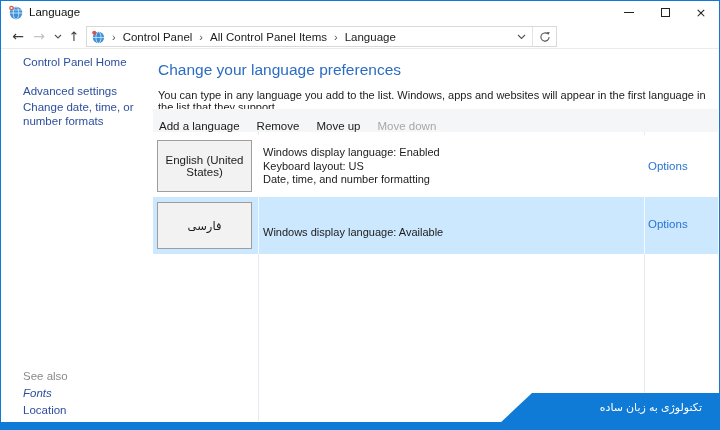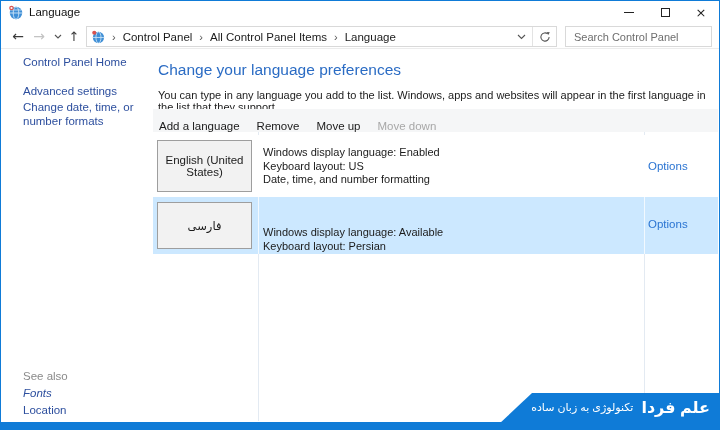--- a/index.html
+++ b/index.html
@@ -146,24 +146,20 @@
         </span>
         <span class="addr-refresh">
           <svg width="12" height="12" viewBox="0 0 14 14">
             <path d="M11.8 7a4.8 4.8 0 1 1-1.5-3.5" fill="none" stroke="#555" stroke-width="1.2"></path>
             <polygon points="9.2,1.2 12.6,1.6 10.8,4.8" fill="#555"></polygon>
           </svg>
         </span>
       </span>
     </div>
 
-    <div class="searchbox">
-      <input type="text" placeholder="Search Control Panel" style="">
-
-    </div>
   </div>
 
   <div class="sidebar">
     <span class="side-link" style="top:36px;">Advanced settings</span>
     <span class="side-link" style="top:7px;">Control Panel Home</span>
     <span class="side-link" style="top:52px;">Change date, time, or number formats</span>
     <span class="side-header" style="top:321px;">See also</span>
     <span class="side-link" style="top:338px;font-style:italic;">Fonts</span>
     <span class="side-link" style="top:355px;">Location</span>
   </div>
@@ -194,24 +190,22 @@
   </div>
 
   <div class="lang-row row-fa">
     <div class="inner-line il1"></div>
     <div class="inner-line il2"></div>
     <div class="name-box">
       <span dir="rtl">فارسی</span>
     </div>
     <div class="details">
       <div>Windows display language: Available</div>
-      <div>Keyboard layout: Persian</div>
     </div>
     <span class="options-link">Options</span>
   </div>
 
   <div class="bottom-strip"></div>
   <div class="ribbon">
-    <span class="brand" dir="rtl">علم فردا</span>
     <span class="tagline" dir="rtl">تکنولوژی به زبان ساده</span>
   </div>
 
 </div>
 
 </body></html>

